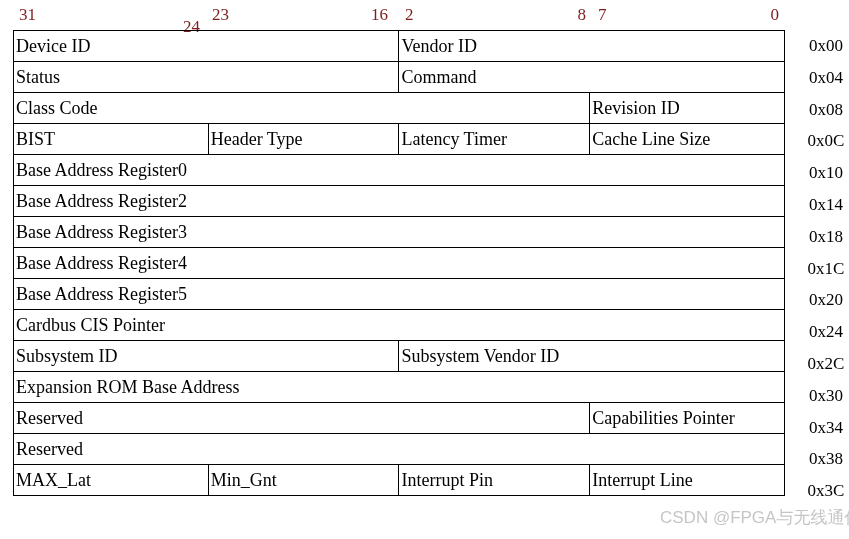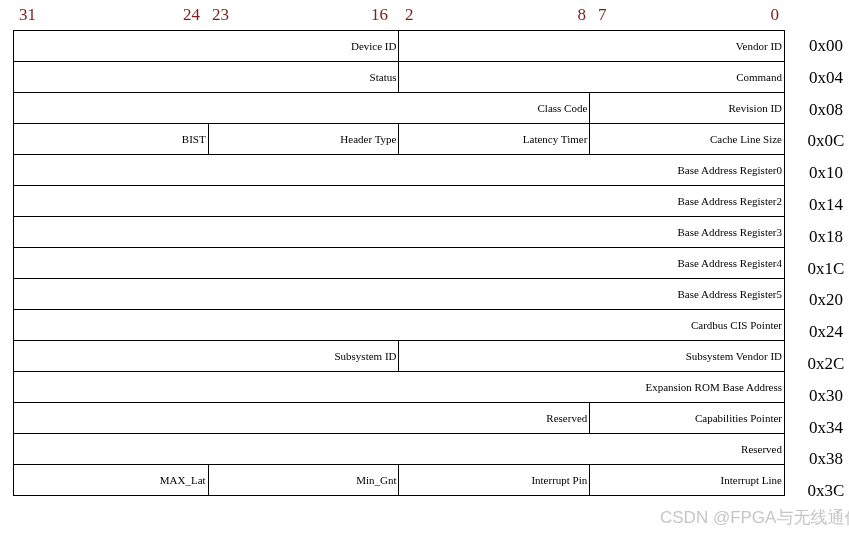--- a/index.html
+++ b/index.html
@@ -39,23 +39,23 @@
     left: 13px;
     top: 30px;
     width: 772px;
     border-collapse: collapse;
     table-layout: fixed;
   }
   #register-table td {
     border: 1.6px solid #000000;
     height: 30px;
     padding: 0 2px;
-    text-align: right;
+    text-align: left;
     vertical-align: middle;
-    font-size: 11px;
+    font-size: 18px;
     line-height: 18px;
     white-space: nowrap;
     overflow: hidden;
     margin-top: 30px;
   }
 
   
   #offset-column {
     position: absolute;
     left: 790px;
@@ -84,21 +84,21 @@
     font-family: "Liberation Sans", "DejaVu Sans", sans-serif;
     pointer-events: none;
     user-select: none;
   }
 </style>
 </head>
 <body>
 
 <div id="bit-ruler">
     <span class="tick" style="left: 0%; margin-left: 6px;">31</span>
-    <span class="tick" style="left: 25%; margin-left: -28px; text-align: right; width: 22px;">24</span>
+    <span class="tick" style="left: 25%; margin-left: -28px; text-align: right; width: 22px; margin-top: 12px;">24</span>
     <span class="tick" style="left: 25%; margin-left: 6px;">23</span>
     <span class="tick" style="left: 50%; margin-left: -28px; width: 22px;">16</span>
     <span class="tick" style="left: 50%; margin-left: 6px;">2</span>
     <span class="tick" style="left: 75%; margin-left: -28px; text-align: right; width: 22px;">8</span>
     <span class="tick" style="left: 75%; margin-left: 6px;">7</span>
     <span class="tick" style="left: 100%; margin-left: -28px; text-align: right; width: 22px;">0</span>
   </div>
 
 <table id="register-table">
   <colgroup>

